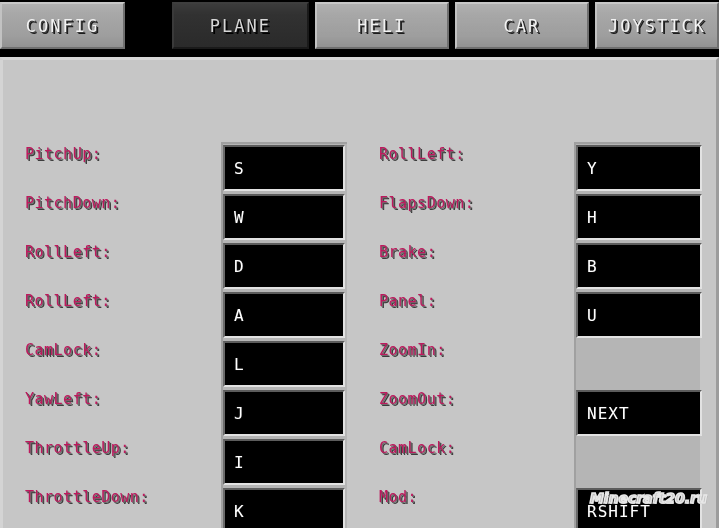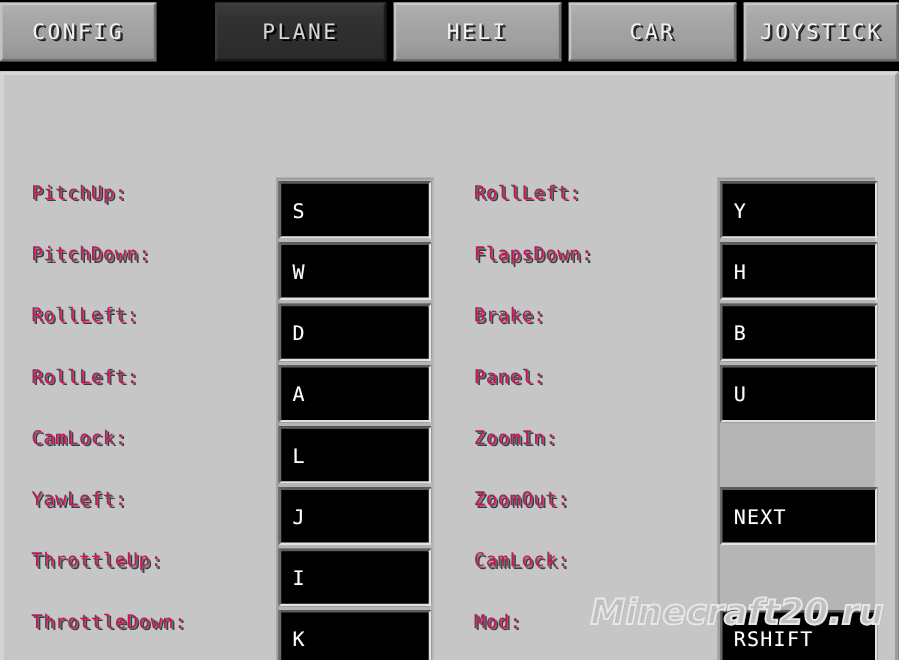--- a/index.html
+++ b/index.html
@@ -158,21 +158,21 @@
   }
   #frame-left  { left: 218px; }
   #frame-right { left: 571px; }
 
   
   #watermark {
     position: absolute;
     right: 9px;
     bottom: 22px;
     font-family: "DejaVu Sans", sans-serif;
-    font-size: 28px;
+    font-size: 14px;
     font-weight: bold;
     font-style: italic;
     letter-spacing: 0px;
     color: #c0c0c0;
     -webkit-text-stroke: 1.5px #e8e8e8;
     text-shadow: 1px 1px 0 #aeaeae;
     user-select: none;
     white-space: nowrap;
   }
 </style>

